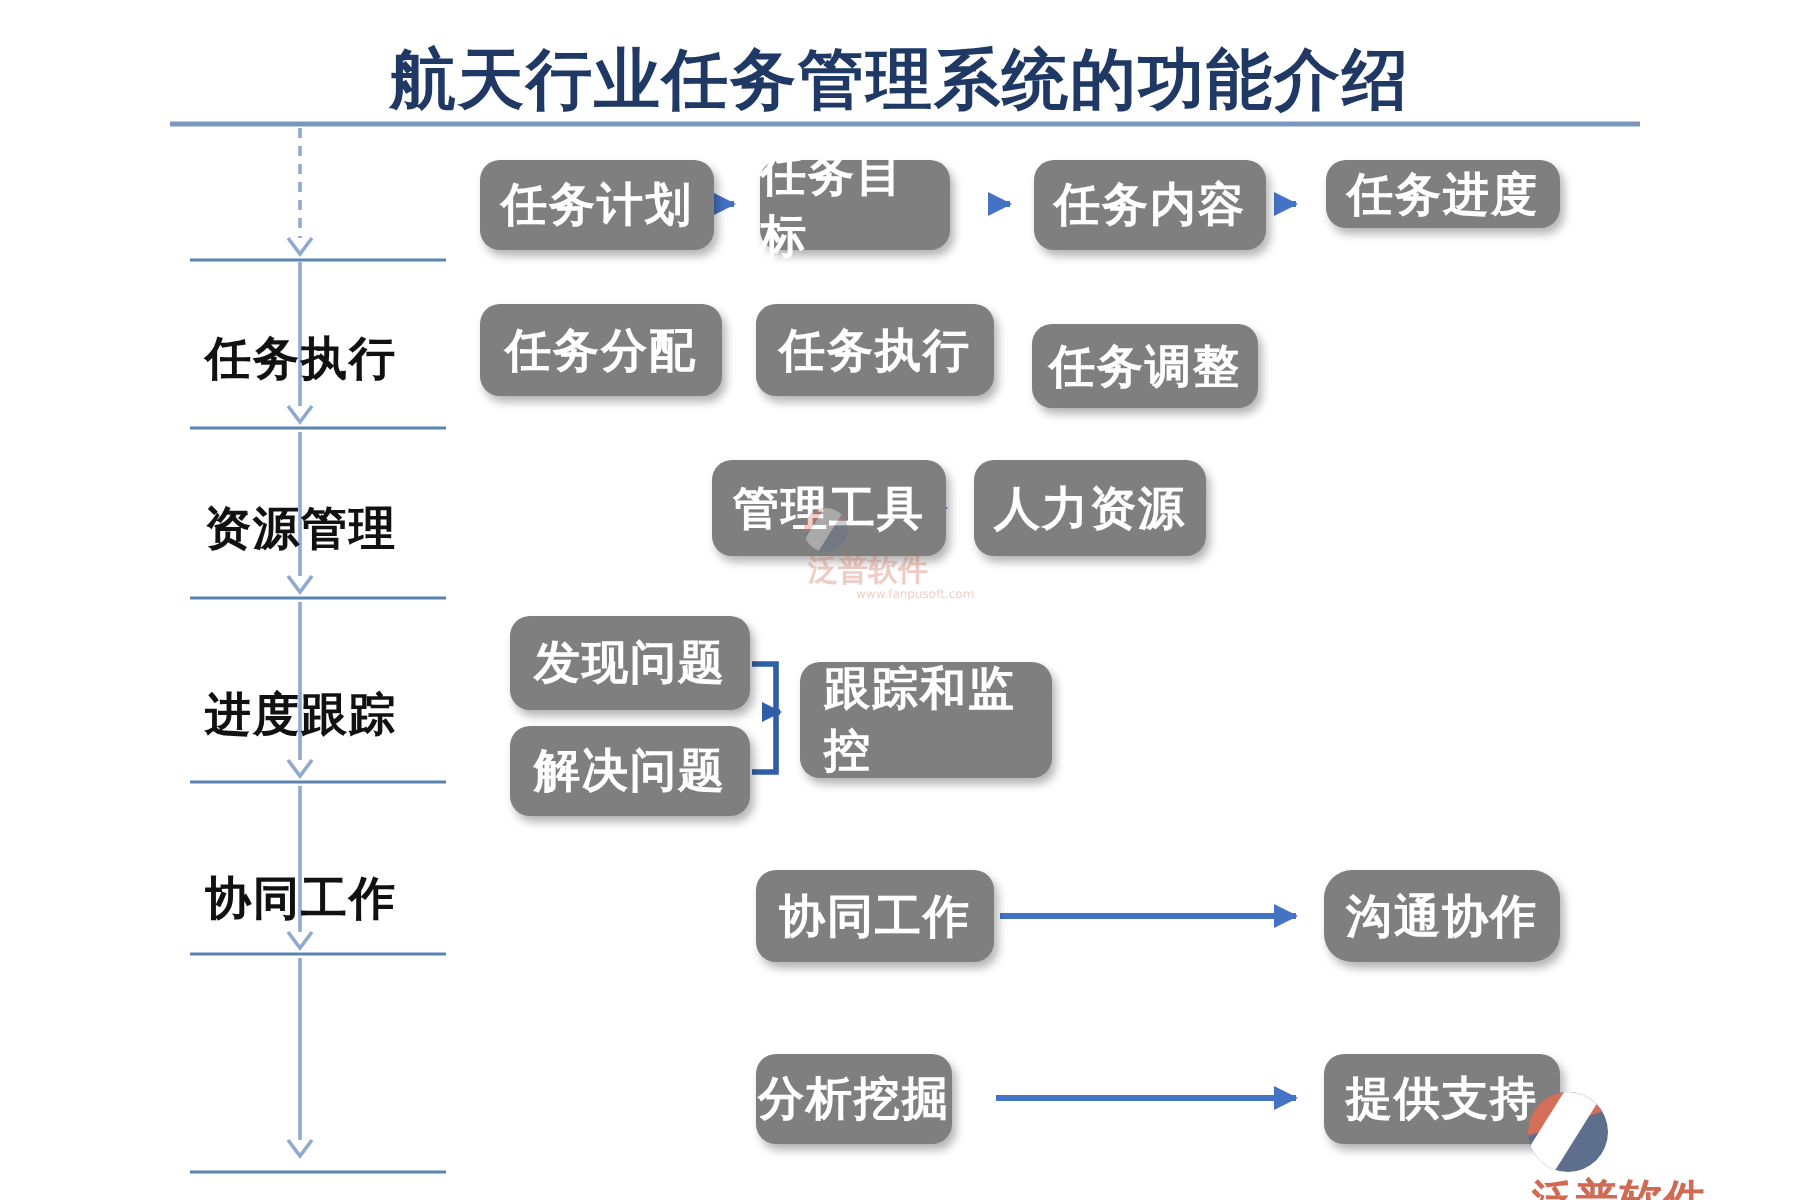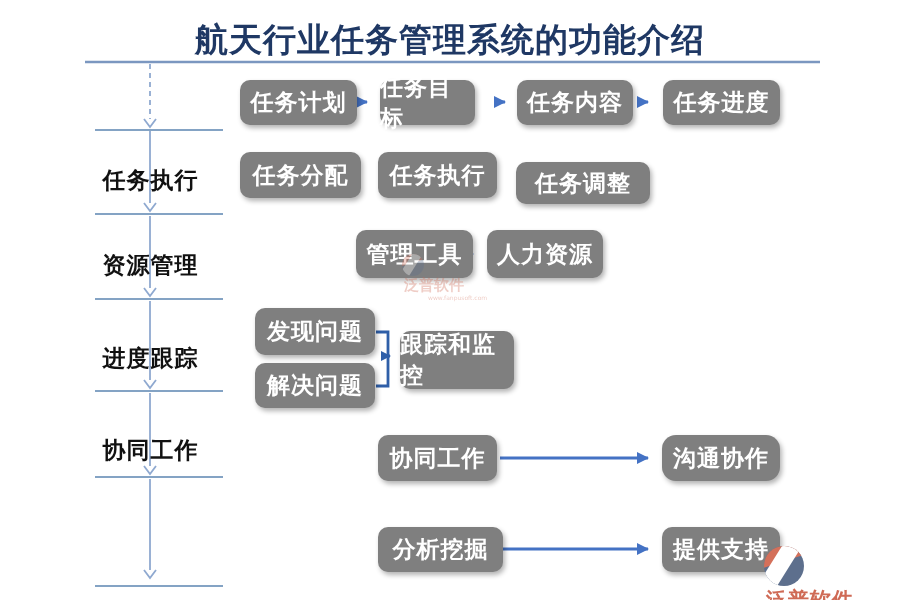--- a/index.html
+++ b/index.html
@@ -97,37 +97,37 @@
   <div class="title">航天行业任务管理系统的功能介绍</div>
 
   <div class="cat" style="top:165px;">任务执行</div>
   <div class="cat" style="top:250px;">资源管理</div>
   <div class="cat" style="top:343px;">进度跟踪</div>
   <div class="cat" style="top:435px;">协同工作</div>
 
   <div class="gbox" style="left:240px;top:80px;width:117px;height:45px;">任务计划</div>
   <div class="gbox" style="left:380px;top:80px;width:95px;height:45px;">任务目标</div>
   <div class="gbox" style="left:517px;top:80px;width:116px;height:45px;">任务内容</div>
-  <div class="gbox" style="left:663px;top:80px;width:117px;height:45px;">任务进度</div>
+  <div class="gbox" style="left:663px;top:80px;width:117px;height:34px;">任务进度</div>
 
   <div class="gbox" style="left:240px;top:152px;width:121px;height:46px;">任务分配</div>
   <div class="gbox" style="left:378px;top:152px;width:119px;height:46px;">任务执行</div>
-  <div class="gbox" style="left:516px;top:162px;width:134px;height:42px;">任务调整</div>
+  <div class="gbox" style="left:516px;top:162px;width:113px;height:42px;">任务调整</div>
 
   <div class="gbox" style="left:356px;top:230px;width:117px;height:48px;">管理工具</div>
   <div class="gbox" style="left:255px;top:308px;width:120px;height:47px;">发现问题</div>
 
   <div class="gbox" style="left:487px;top:230px;width:116px;height:48px;">人力资源</div>
   <div class="gbox" style="left:255px;top:363px;width:120px;height:45px;">解决问题</div>
-  <div class="gbox" style="left:400px;top:331px;width:114px;height:58px;">跟踪和监控</div>
+  <div class="gbox" style="left:400px;top:331px;width:114px;height:58px;padding-left:12px;">跟踪和监控</div>
 
   <div class="gbox" style="left:378px;top:435px;width:119px;height:46px;">协同工作</div>
   <div class="gbox" style="left:662px;top:435px;width:118px;height:46px;border-radius:14px;">沟通协作</div>
 
-  <div class="gbox" style="left:378px;top:527px;width:125px;height:45px;font-family:Liberation Serif, serif;">分析挖掘</div>
+  <div class="gbox" style="left:378px;top:527px;width:98px;height:45px;font-family:Liberation Serif, serif;">分析挖掘</div>
   <div class="gbox" style="left:662px;top:527px;width:118px;height:45px;">提供支持</div>
 
   <div class="watermark">
     <div class="brand-row">
       <span class="glyph glyph-sm">
           <span class="wedge"></span>
           <span class="swoosh"></span>
         </span>
       <span class="wm-name">泛普软件</span>
     </div>

